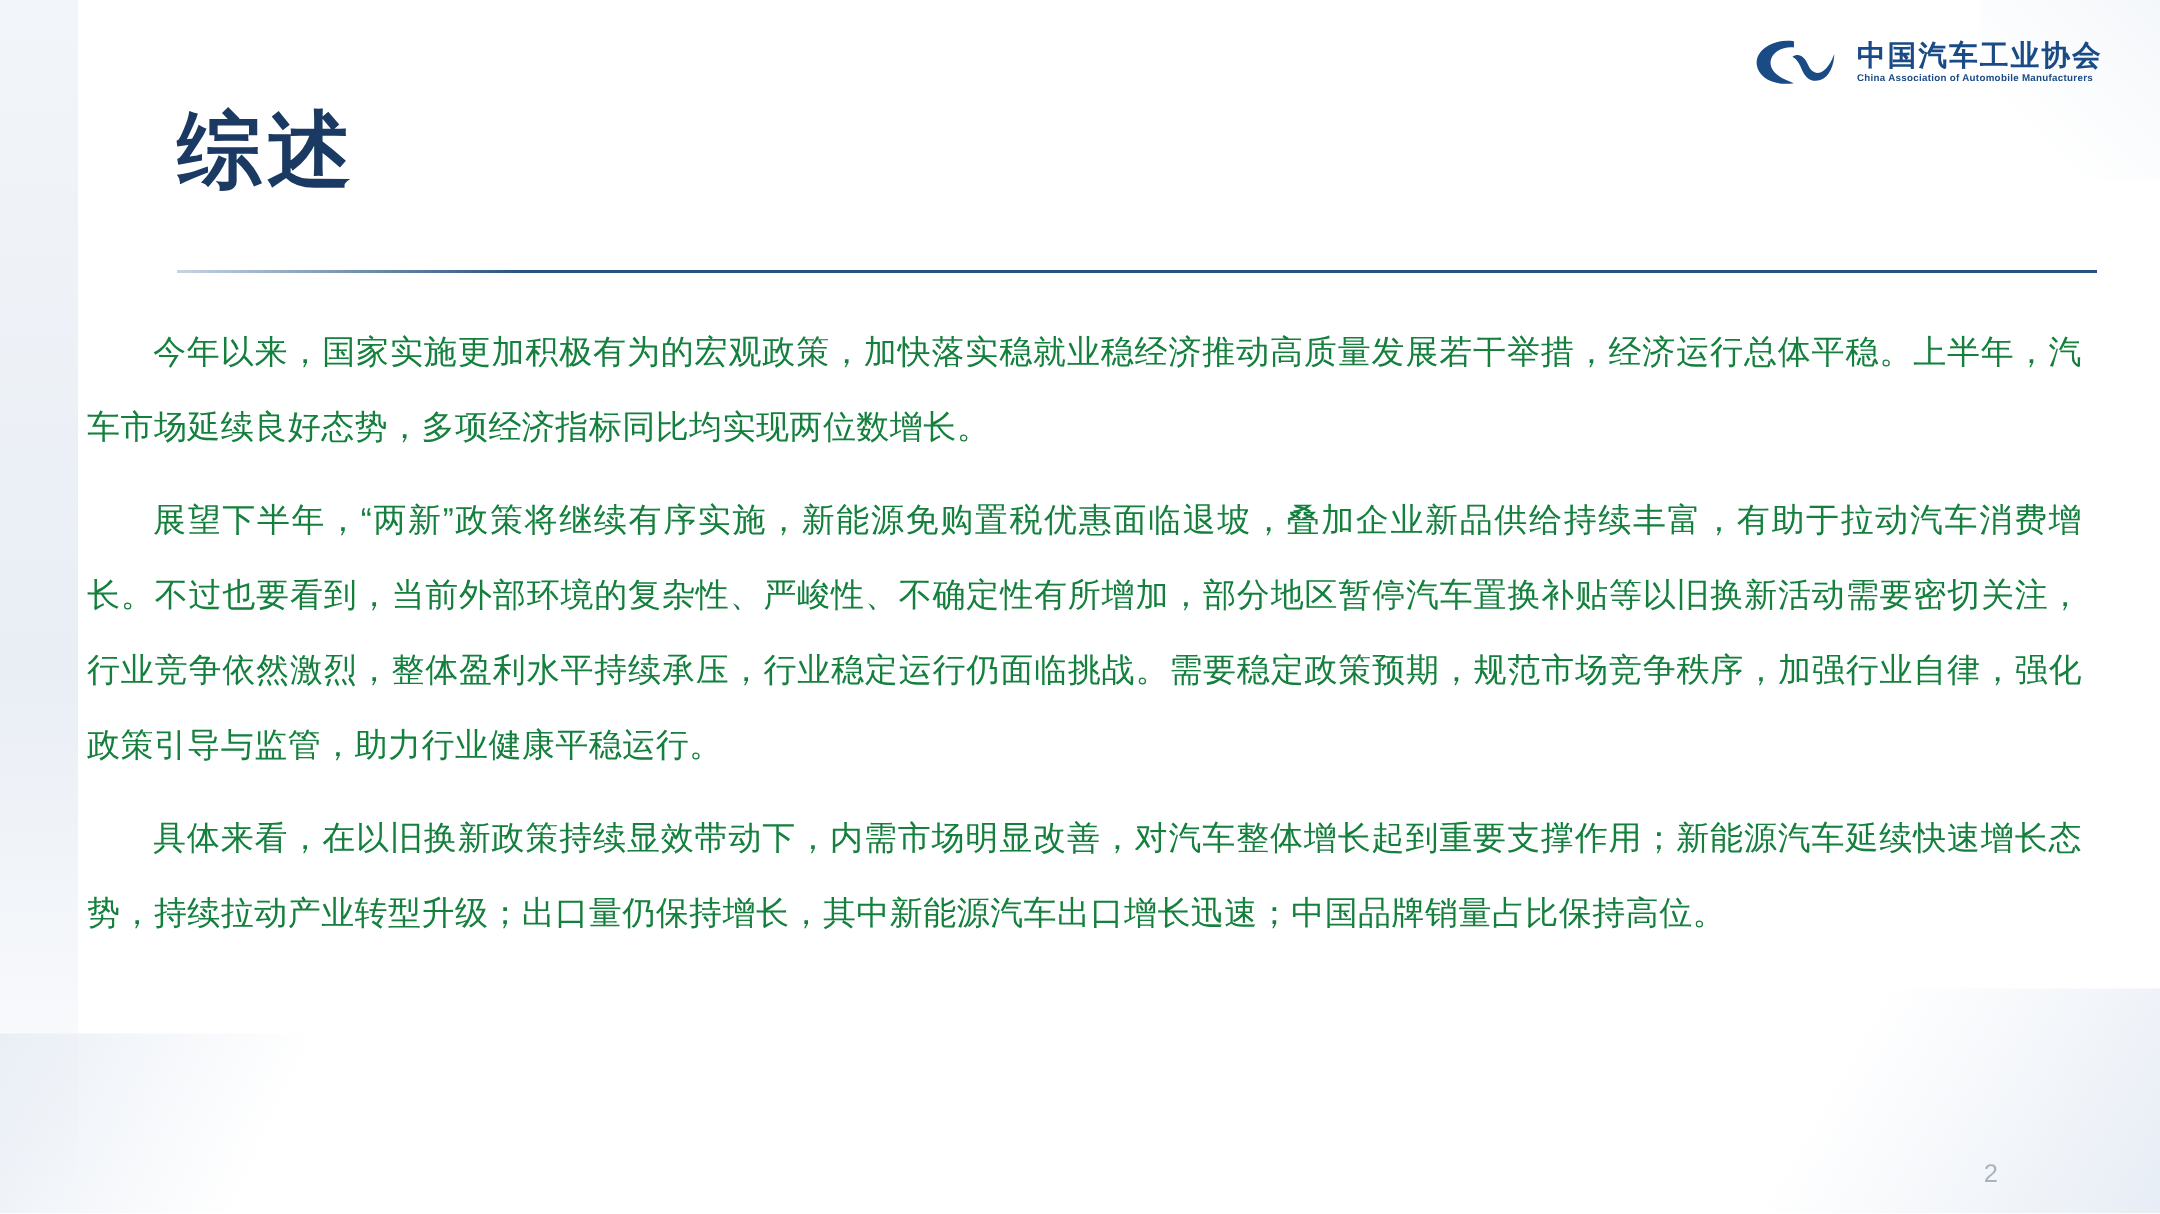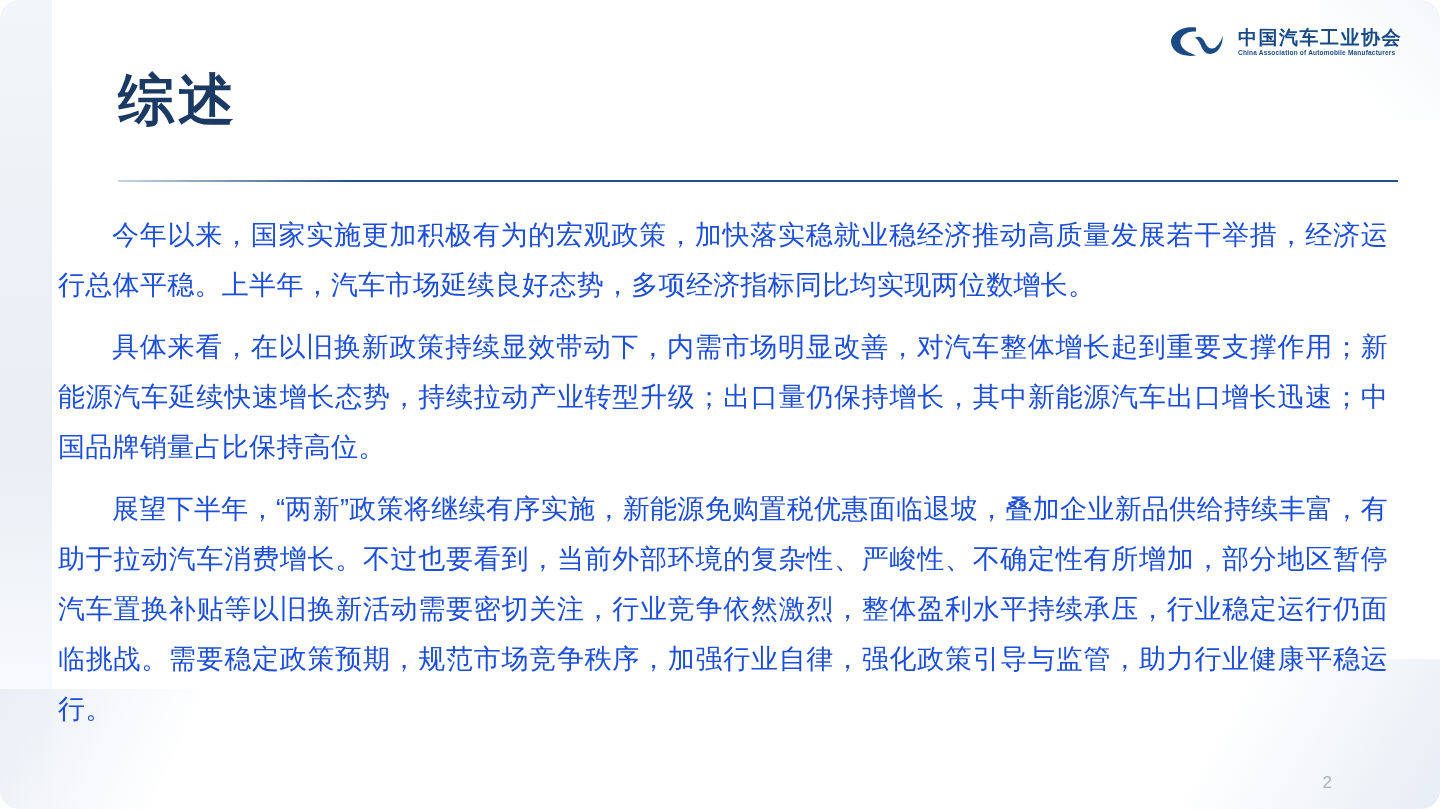--- a/index.html
+++ b/index.html
@@ -14,21 +14,20 @@
     overflow: hidden;
     position: relative;
   }
 
   .slide {
     position: relative;
     width: 1440px;
     height: 809px;
     background: #ffffff;
     overflow: hidden;
-    border-radius: 19px;
   }
 
   
   .corner-tl {
     position: absolute;
     left: 0;
     top: 0;
     width: 52px;
     height: 809px;
     background: linear-gradient(180deg, #f2f5f9 0%, #e9eef5 55%, #ffffff 100%);
@@ -121,23 +120,23 @@
   }
 
   
   .body-copy {
     position: absolute;
     left: 58px;
     top: 210px;
     width: 1330px;
   }
   .para {
-    font-size: 27px;
+    font-size: 22px;
     line-height: 50px;
-    color: #1d4ed8;
+    color: #15803d;
     text-align: justify;
     text-justify: inter-ideograph;
     text-indent: 2em;
     margin: 0 0 12px 0;
     letter-spacing: 0.3px;
   }
 
   
   .page-number {
     position: absolute;
@@ -166,19 +165,19 @@
       <span class="logo-cn">中国汽车工业协会</span>
       <span class="logo-en">China Association of Automobile Manufacturers</span>
     </span>
   </div>
 
   <div class="title">综述</div>
   <div class="title-rule"></div>
 
   <div class="body-copy">
     <p class="para">今年以来，国家实施更加积极有为的宏观政策，加快落实稳就业稳经济推动高质量发展若干举措，经济运行总体平稳。上半年，汽车市场延续良好态势，多项经济指标同比均实现两位数增长。</p>
+    <p class="para">展望下半年，“两新”政策将继续有序实施，新能源免购置税优惠面临退坡，叠加企业新品供给持续丰富，有助于拉动汽车消费增长。不过也要看到，当前外部环境的复杂性、严峻性、不确定性有所增加，部分地区暂停汽车置换补贴等以旧换新活动需要密切关注，行业竞争依然激烈，整体盈利水平持续承压，行业稳定运行仍面临挑战。需要稳定政策预期，规范市场竞争秩序，加强行业自律，强化政策引导与监管，助力行业健康平稳运行。</p>
     <p class="para">具体来看，在以旧换新政策持续显效带动下，内需市场明显改善，对汽车整体增长起到重要支撑作用；新能源汽车延续快速增长态势，持续拉动产业转型升级；出口量仍保持增长，其中新能源汽车出口增长迅速；中国品牌销量占比保持高位。</p>
-    <p class="para">展望下半年，“两新”政策将继续有序实施，新能源免购置税优惠面临退坡，叠加企业新品供给持续丰富，有助于拉动汽车消费增长。不过也要看到，当前外部环境的复杂性、严峻性、不确定性有所增加，部分地区暂停汽车置换补贴等以旧换新活动需要密切关注，行业竞争依然激烈，整体盈利水平持续承压，行业稳定运行仍面临挑战。需要稳定政策预期，规范市场竞争秩序，加强行业自律，强化政策引导与监管，助力行业健康平稳运行。</p>
   </div>
 
   <div class="page-number">2</div>
 
 </div>
 
 </body></html>

